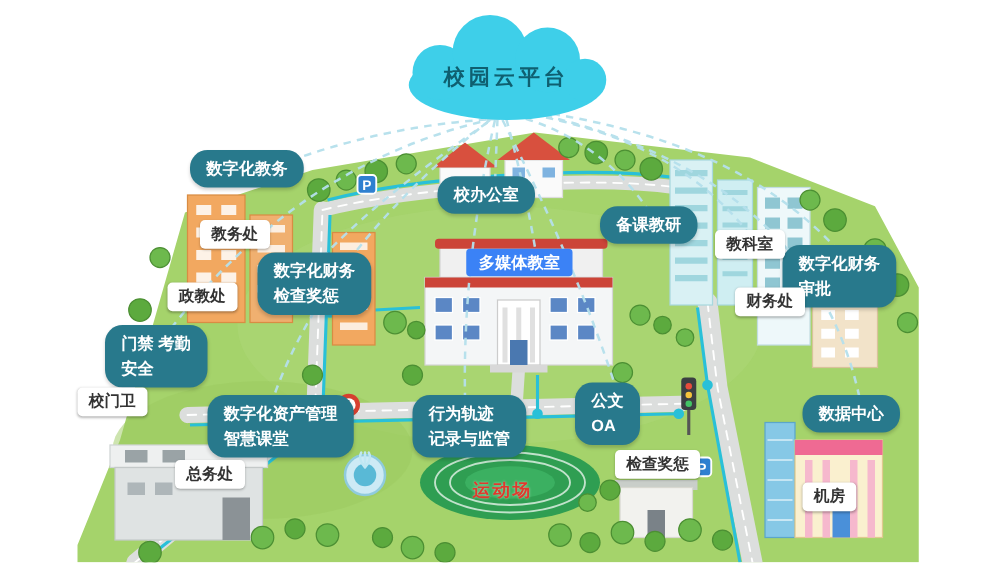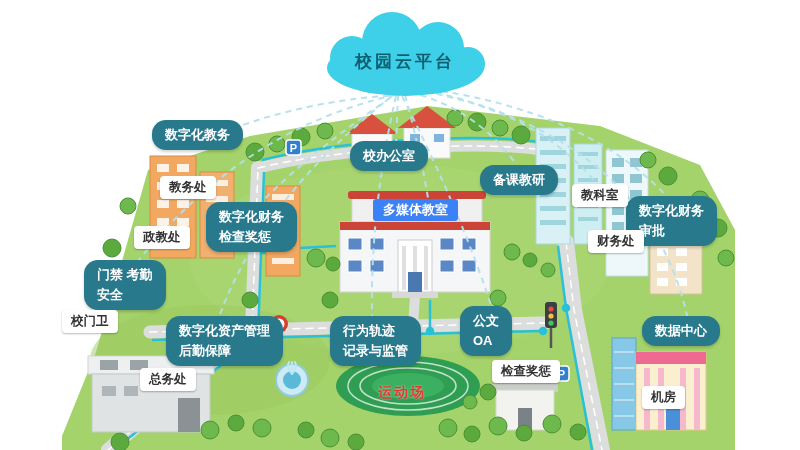--- a/index.html
+++ b/index.html
@@ -303,21 +303,21 @@
   </svg>
 
   <div class="cloud-label">校园云平台</div>
 
   <div class="callout teal" style="left:152px;top:120px">数字化教务</div>
   <div class="callout teal" style="left:206px;top:202px">数字化财务
 检查奖惩</div>
   <div class="callout teal" style="left:84px;top:260px">门禁 考勤
 安全</div>
   <div class="callout teal" style="left:166px;top:316px">数字化资产管理
-后勤保障</div>
+智慧课堂</div>
   <div class="callout teal" style="left:350px;top:141px">校办公室</div>
   <div class="callout teal" style="left:330px;top:316px">行为轨迹
 记录与监管</div>
   <div class="callout teal" style="left:480px;top:165px">备课教研</div>
   <div class="callout teal" style="left:626px;top:196px">数字化财务
 审批</div>
   <div class="callout teal" style="left:460px;top:306px">公文
 OA</div>
   <div class="callout teal" style="left:642px;top:316px">数据中心</div>
 

